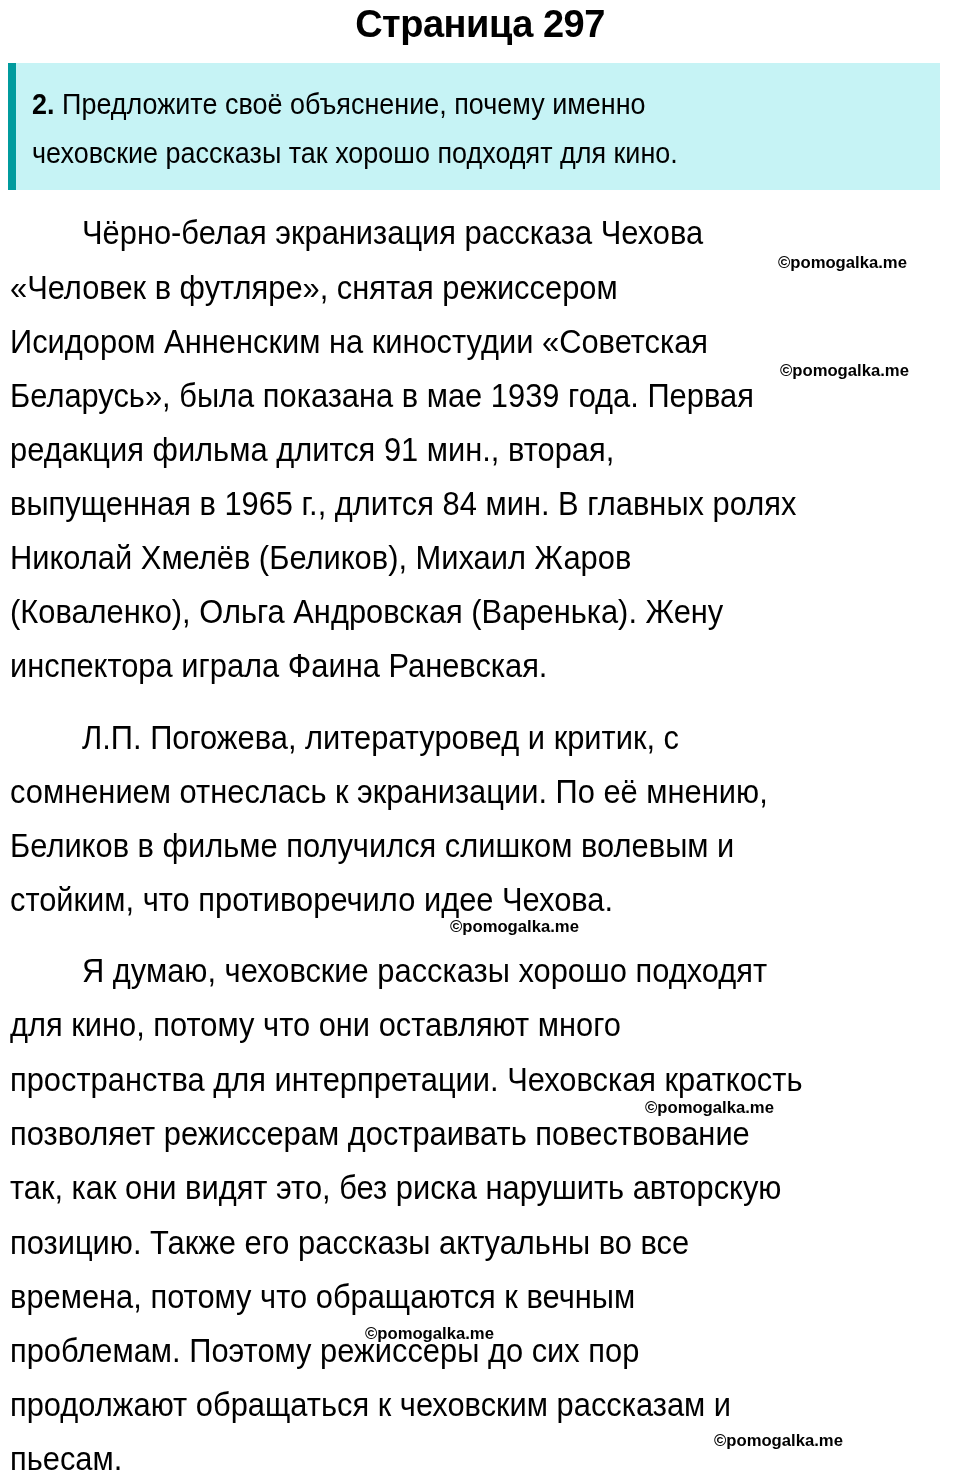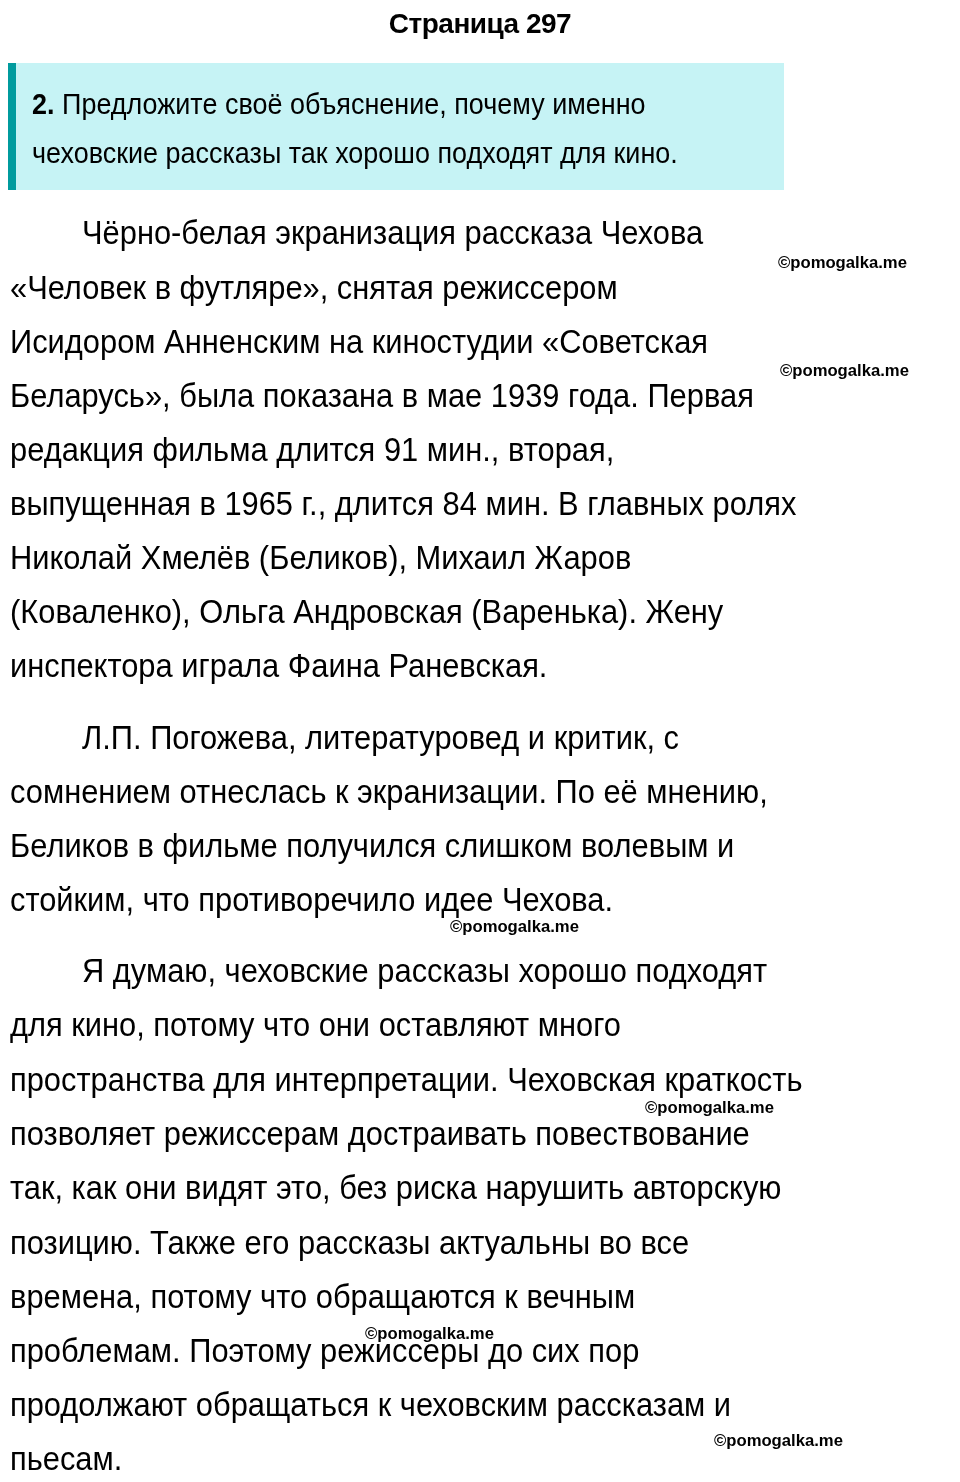--- a/index.html
+++ b/index.html
@@ -1,20 +1,20 @@
 <!DOCTYPE html>
 <html><head>
 <meta charset="utf-8">
 <style>
   html, body { margin: 0; padding: 0; background: #ffffff; }
   body { width: 960px; height: 1482px; position: relative; overflow: hidden;
          font-family: "Liberation Sans", "DejaVu Sans", sans-serif; color: #000; }
   .title { position: absolute; left: 0; width: 960px; top: 4px; text-align: center;
-           font-size: 28px; font-weight: bold; line-height: 40px; letter-spacing: -0.5px; }
-  .task-box { position: absolute; left: 8px; top: 63px; width: 776px; height: 127px;
+           font-size: 38px; font-weight: bold; line-height: 40px; letter-spacing: -0.5px; }
+  .task-box { position: absolute; left: 8px; top: 63px; width: 932px; height: 127px;
               background: #c6f3f5; border-left: 8px solid #009b9e; box-sizing: border-box; padding-left: 24px; }
   .task-line { position: absolute; left: 16px; font-size: 29px; line-height: 34px; white-space: nowrap;
                transform-origin: left center; transform: scaleX(0.93); }
   .task-num { font-weight: bold; }
   .line { position: absolute; left: 10px; font-size: 33px; line-height: 40px; white-space: nowrap;
           transform-origin: left center; transform: scaleX(0.935); }
   .indent { left: 82px; }
   .wm { position: absolute; font-size: 17px; font-weight: bold; line-height: 20px; white-space: nowrap;
         font-family: "Liberation Sans", sans-serif; color: #000; transform-origin: left center; transform: scaleX(0.98); }
 </style>

